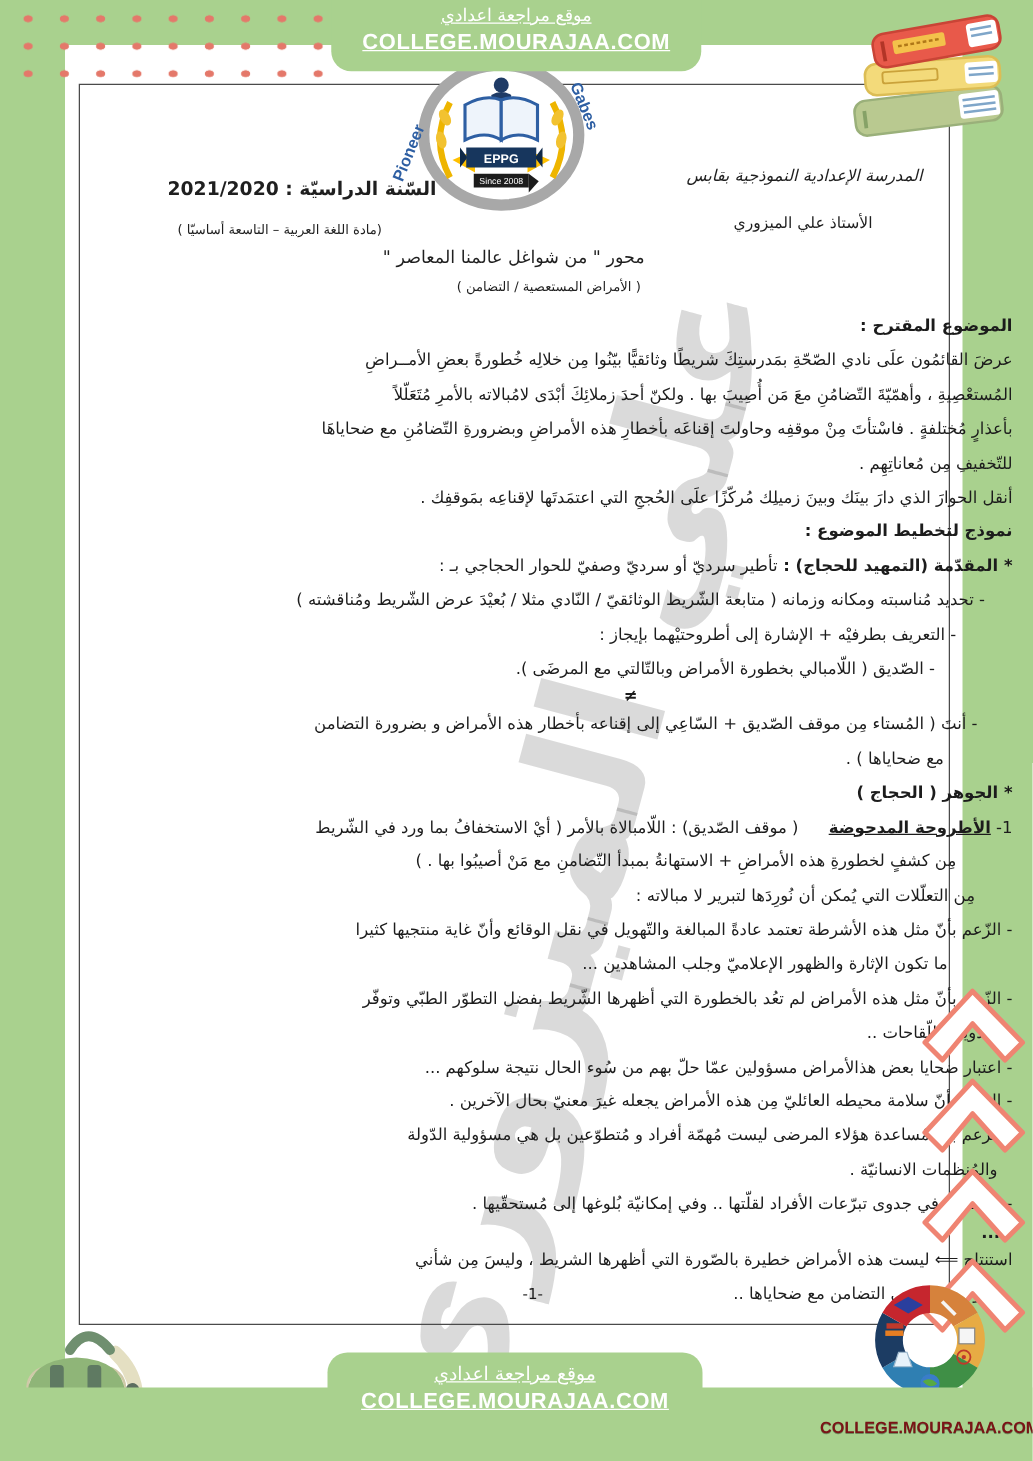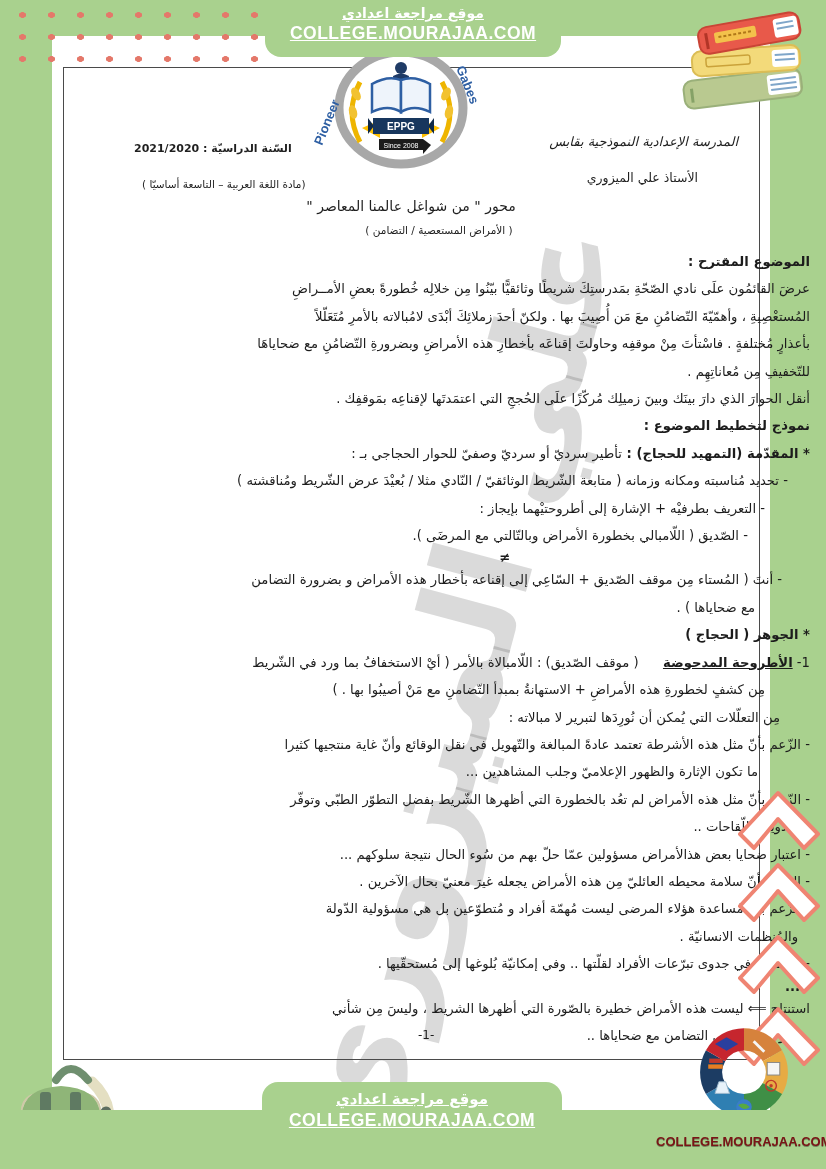--- a/index.html
+++ b/index.html
@@ -32,21 +32,21 @@
   }
   .tab-bottom{
     position:absolute;left:262px;top:1082px;width:300px;height:87px;z-index:8;
     background:#a9d18e;border-radius:16px 16px 0 0;text-align:center;
   }
   .band-bottom{
     position:absolute;left:0;bottom:0;width:826px;height:59px;z-index:7;
     background:#a9d18e;
   }
   .banner-ar{
-    display:block;margin-top:5px;color:#ffffff;font-weight:bold;
+    display:block;margin-top:5px;color:#ffffff;font-weight:normal;
     font-size:14px;text-decoration:underline;direction:rtl;
   }
   .banner-site{
     display:block;margin-top:2px;color:#ffffff;font-weight:bold;
     font-size:17.5px;letter-spacing:.5px;text-decoration:underline;
     font-family:"Liberation Sans", sans-serif;
   }
   
   .dots{
     position:absolute;left:0;top:0;width:262px;height:62px;z-index:5;
@@ -60,21 +60,21 @@
   .brand-text{
     position:absolute;left:656px;top:1134px;width:170px;z-index:8;
     text-align:center;font-family:"Liberation Sans", sans-serif;
     font-weight:bold;font-size:13px;letter-spacing:0px;color:#7a1416;
     text-shadow:0 1px 0 rgba(0,0,0,.35);
   }
   
   .hdr{position:absolute;direction:rtl;color:#1f1f1f;z-index:3;}
   .hdr-school{top:98px;right:32px;font-size:13px;font-style:italic;}
   .hdr-teacher{top:134px;right:72px;font-size:12.5px;}
-  .hdr-year{top:106px;left:82px;font-size:11px;font-weight:bold;}
+  .hdr-year{top:106px;left:82px;font-size:15px;font-weight:bold;}
   .hdr-subject{top:142px;left:70px;font-size:10.5px;margin-left:20px;}
   .hdr-axis{top:162px;left:0;width:100%;text-align:center;font-size:14px;}
   .hdr-theme{top:188px;left:16px;width:100%;text-align:center;font-size:10.5px;margin-left:12px;}
   .school-logo{position:absolute;left:252px;top:6px;z-index:4;}
   
   .doc-text{
     position:absolute;left:66px;top:212px;width:692px;z-index:3;
     direction:rtl;text-align:right;color:#1c1c1c;font-size:13.2px;
     overflow:hidden;
   }

